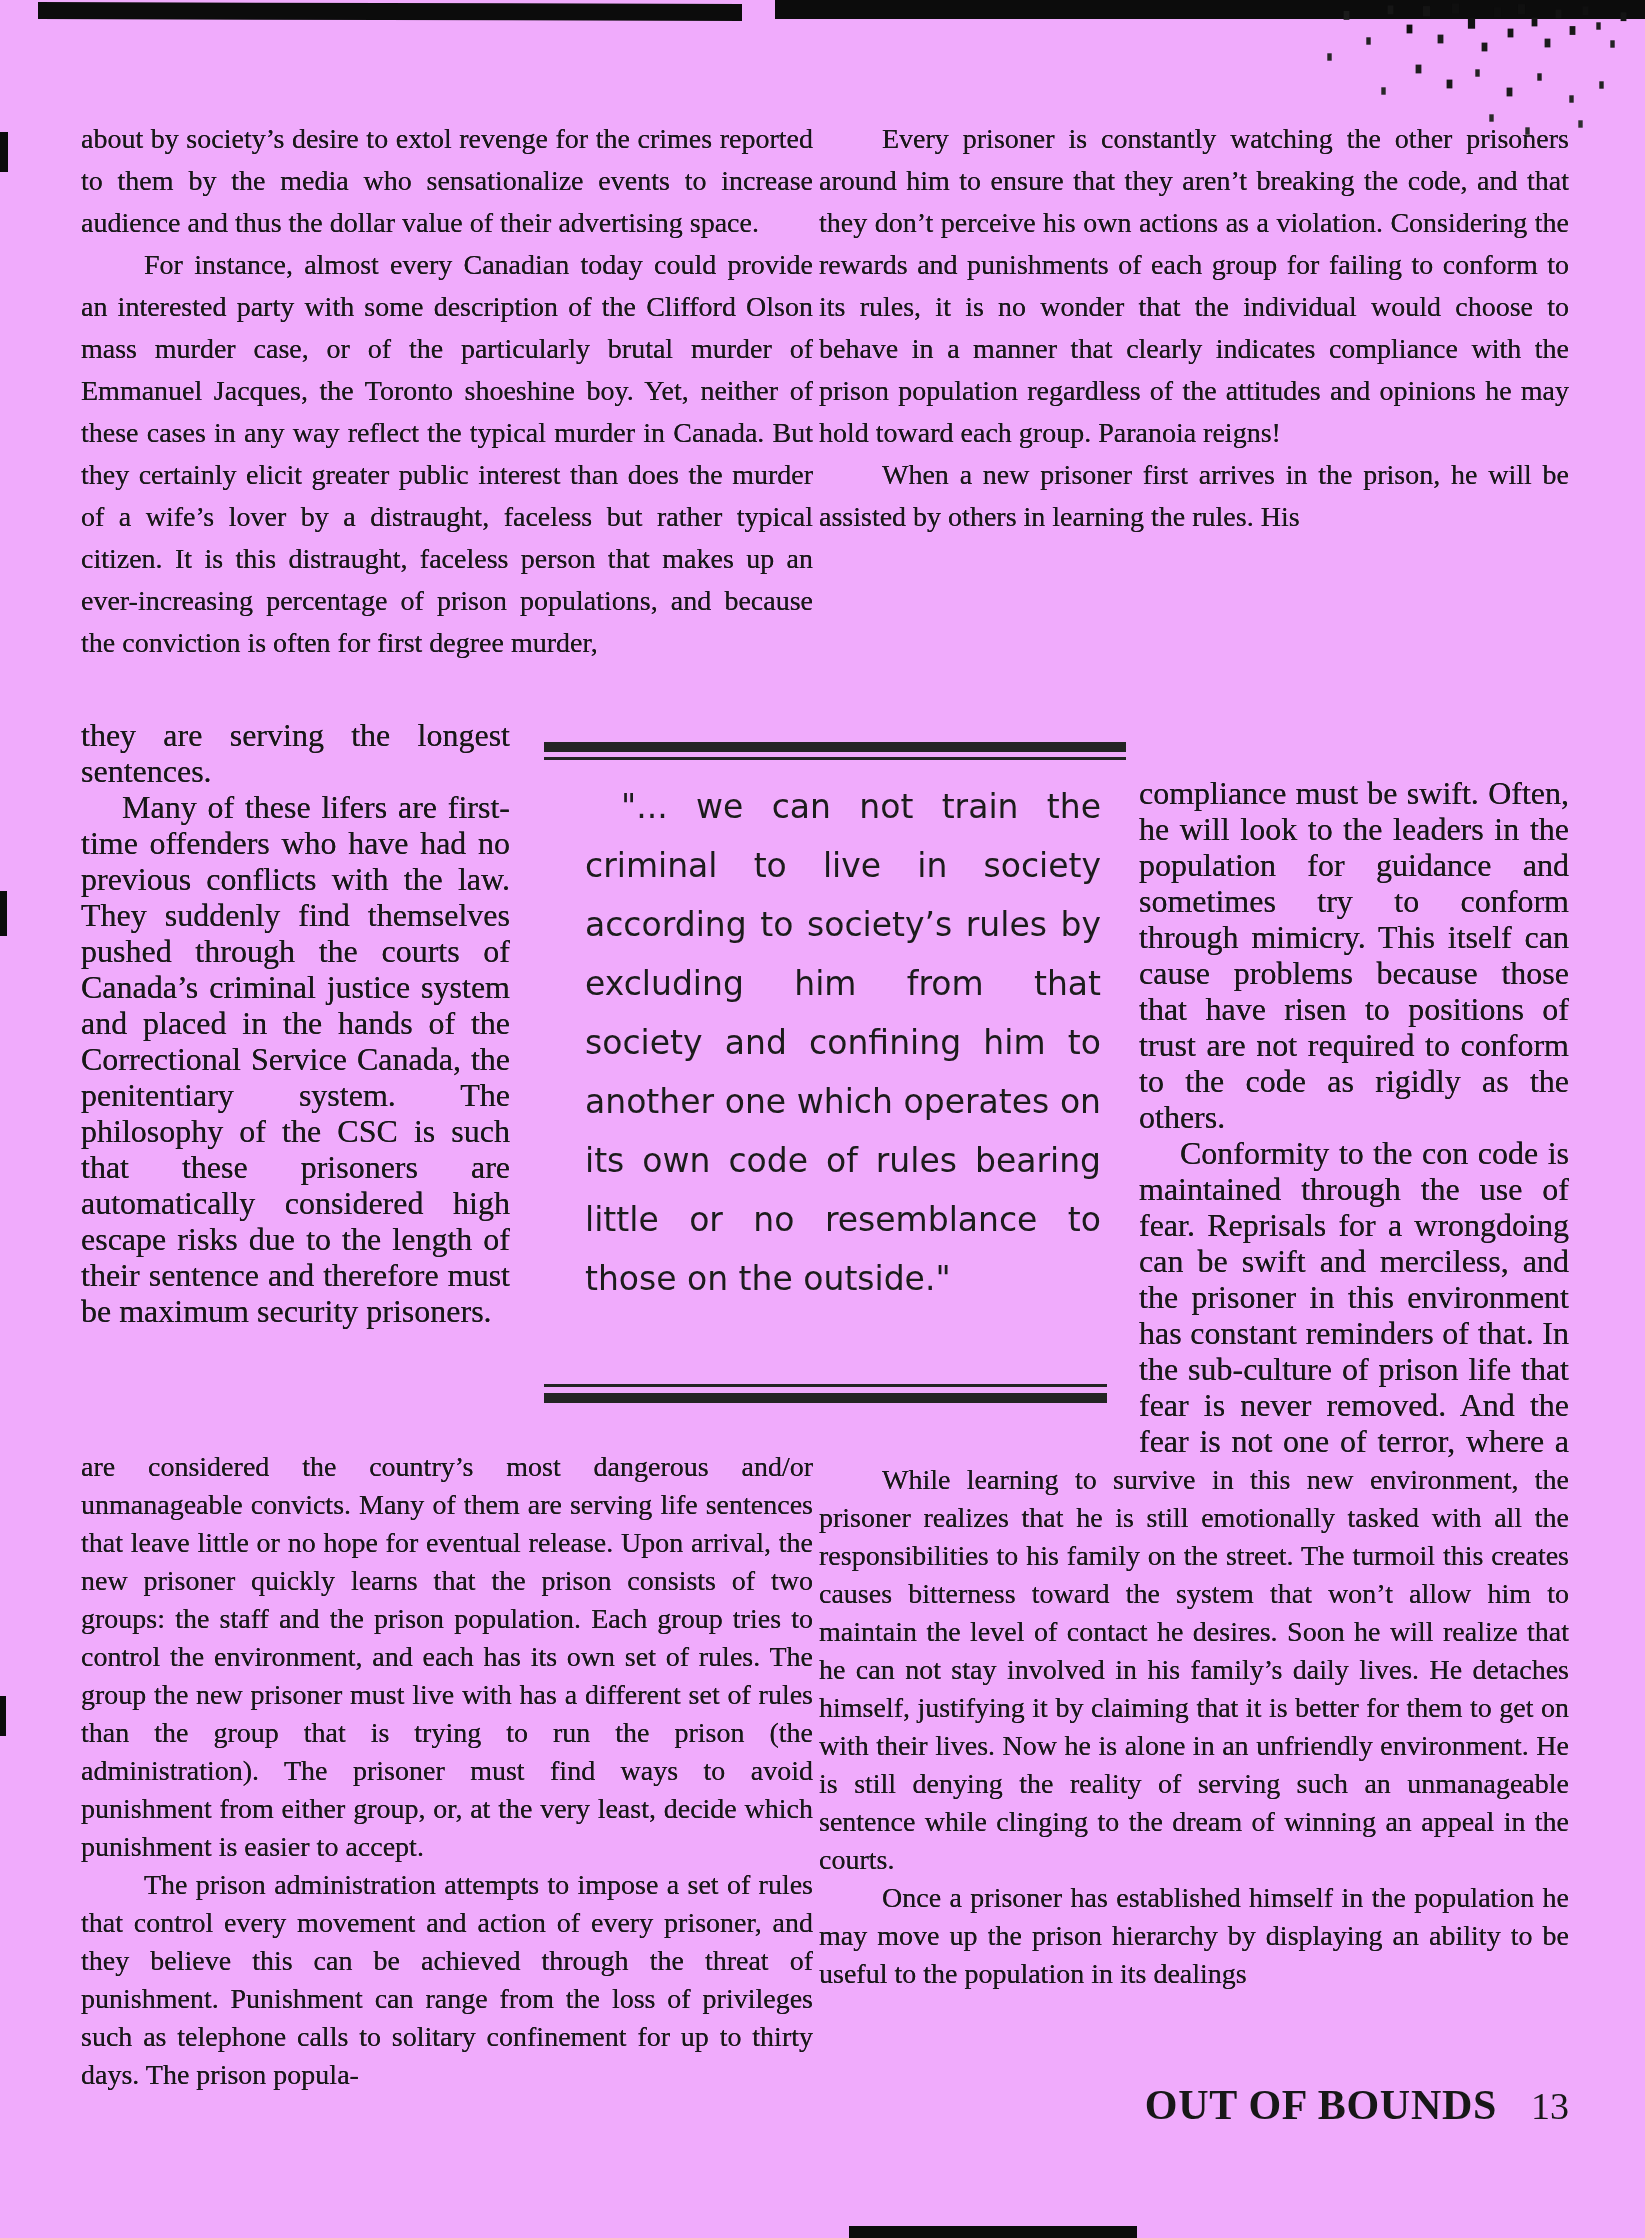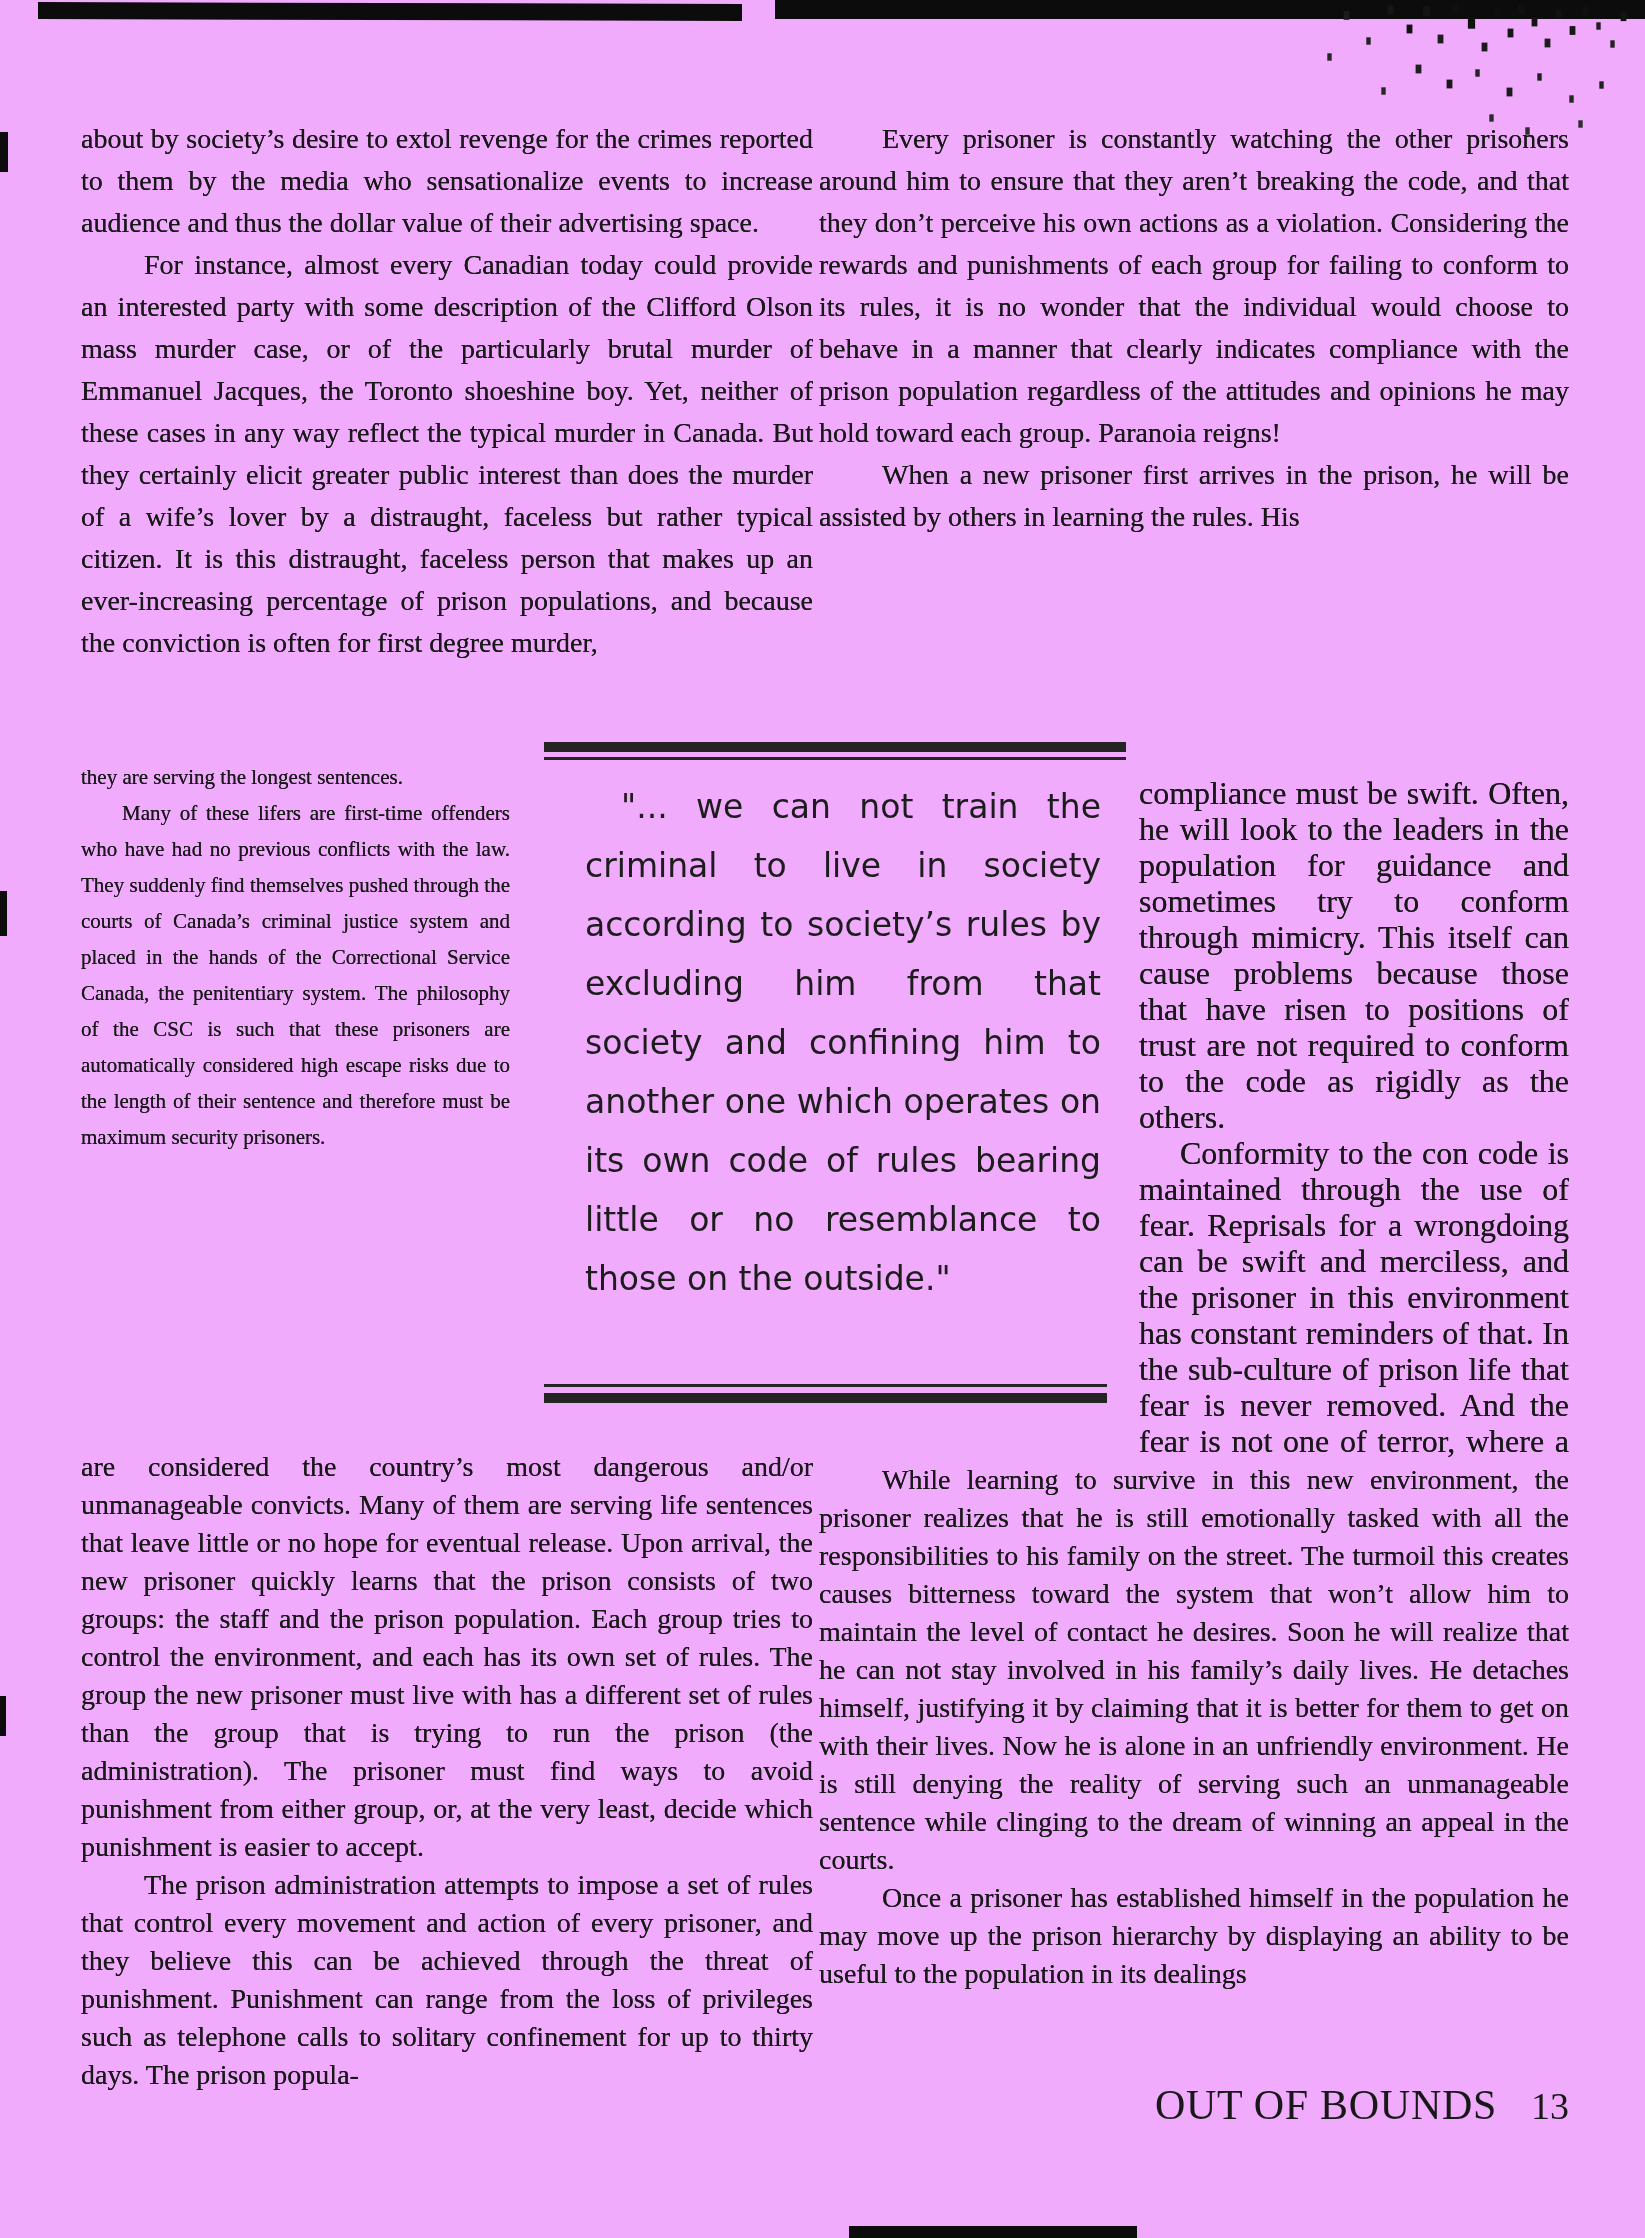--- a/index.html
+++ b/index.html
@@ -9,21 +9,21 @@
     background:#f0abfc;
     overflow:hidden;
     font-family:"Liberation Serif", serif;
     color:#181818;
   }
   
   .tblock{position:absolute;text-align:justify;overflow:hidden;}
   .tblock p{margin:0;padding:0;text-shadow:0 0 0.4px rgba(10,10,10,.85);}
   .full{font-size:28px;line-height:42px;}
   .full-tight{font-size:28px;line-height:38px;}
-  .narrow{font-size:21px;line-height:36px;margin-top:42px;}
+  .narrow{font-size:32px;line-height:36px;}
   .narrow-r{font-size:32px;line-height:36px;margin-top:20px;}
   .ind{text-indent:63px;}
   .nind{text-indent:41px;}
   
   .rule{position:absolute;background:#242424;}
   .quote-text{
     position:absolute;
     font-family:"DejaVu Sans", sans-serif;
     font-size:33px;line-height:59px;
     text-align:justify;
@@ -31,21 +31,21 @@
     text-indent:36px;
     overflow:hidden;
   }
   
   .footer{
     position:absolute;
     left:819px;top:2081px;width:750px;
     text-align:right;
     white-space:nowrap;
   }
-  .footer .mag{font-weight:normal;font-size:42px;letter-spacing:0.7px;}
+  .footer .mag{font-weight:bold;font-size:42px;letter-spacing:0.7px;}
   .footer .pg{font-size:38px;margin-left:34px;font-weight:normal;}
   
   .bar{position:absolute;background:#0c0c0c;}
   .speck-field{position:absolute;left:0;top:0;width:2.7px;height:5.5px;background:transparent;
     box-shadow:
       1345px 12.4px 0 1.4px #1b1b1b, 1367px 38px 0 0.7px #222, 1389px 6.9px 0 1.4px #161616,
       1408px 26px 0 1.4px #101010, 1425px 8.2px 0 2.1px #141414, 1439px 36px 0 1.4px #1d1d1d,
       1454px 5.5px 0 2.1px #0f0f0f, 1470px 20.6px 0 2.1px #121212, 1483px 44px 0 1.4px #1a1a1a,
       1496px 9.6px 0 2.1px #0e0e0e, 1509px 30px 0 1.4px #161616, 1520px 6.2px 0 2.1px #101010,
       1533px 19px 0 1.4px #141414, 1546px 40px 0 1.4px #1c1c1c, 1557px 11px 0 1.4px #121212,

